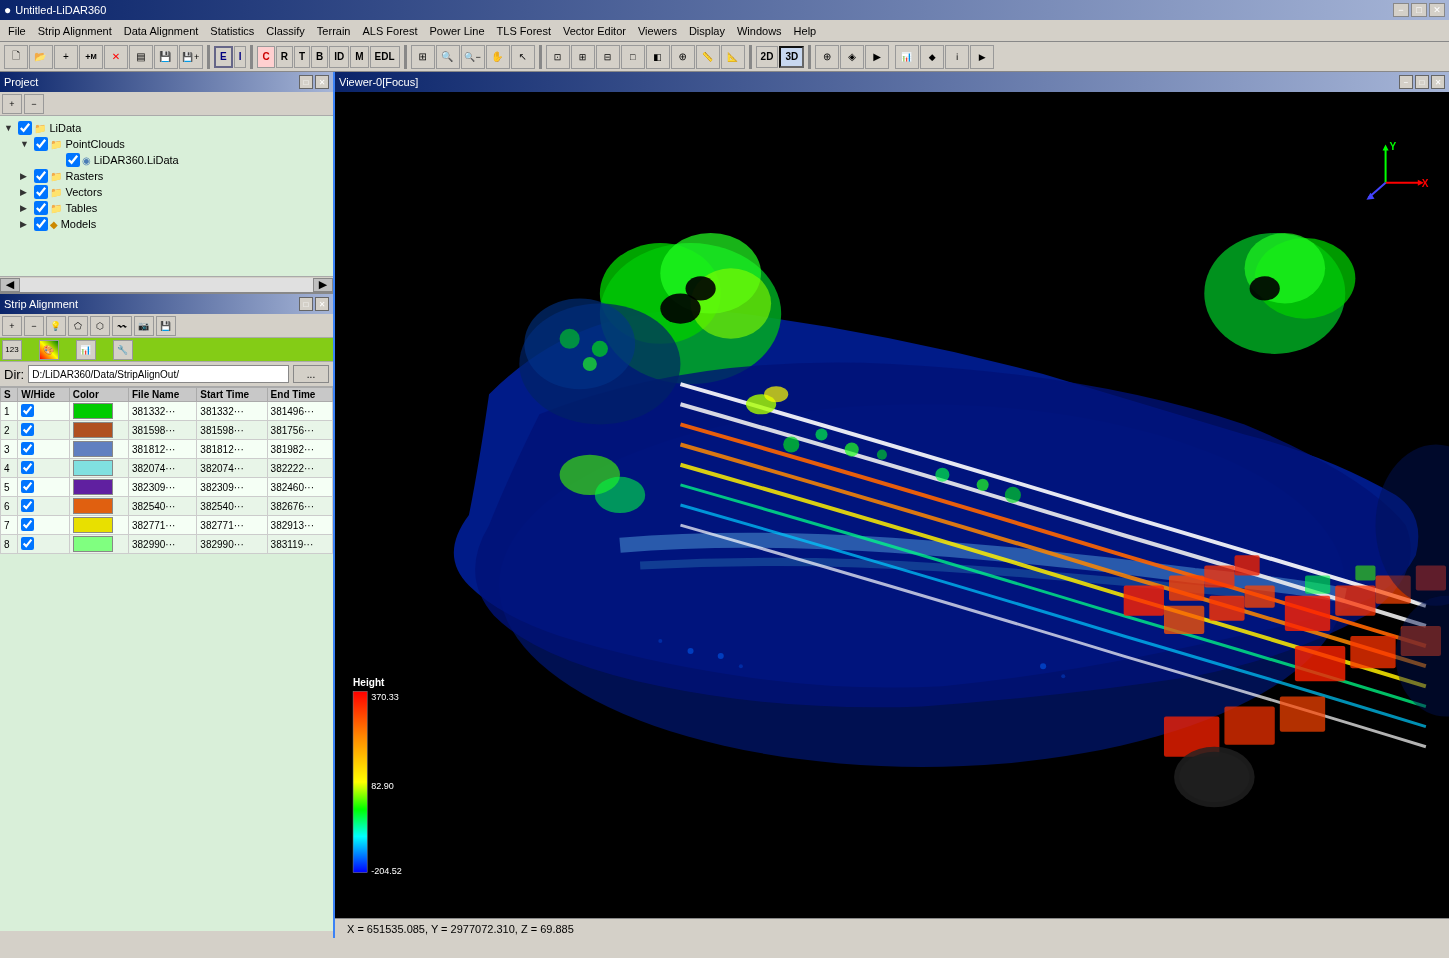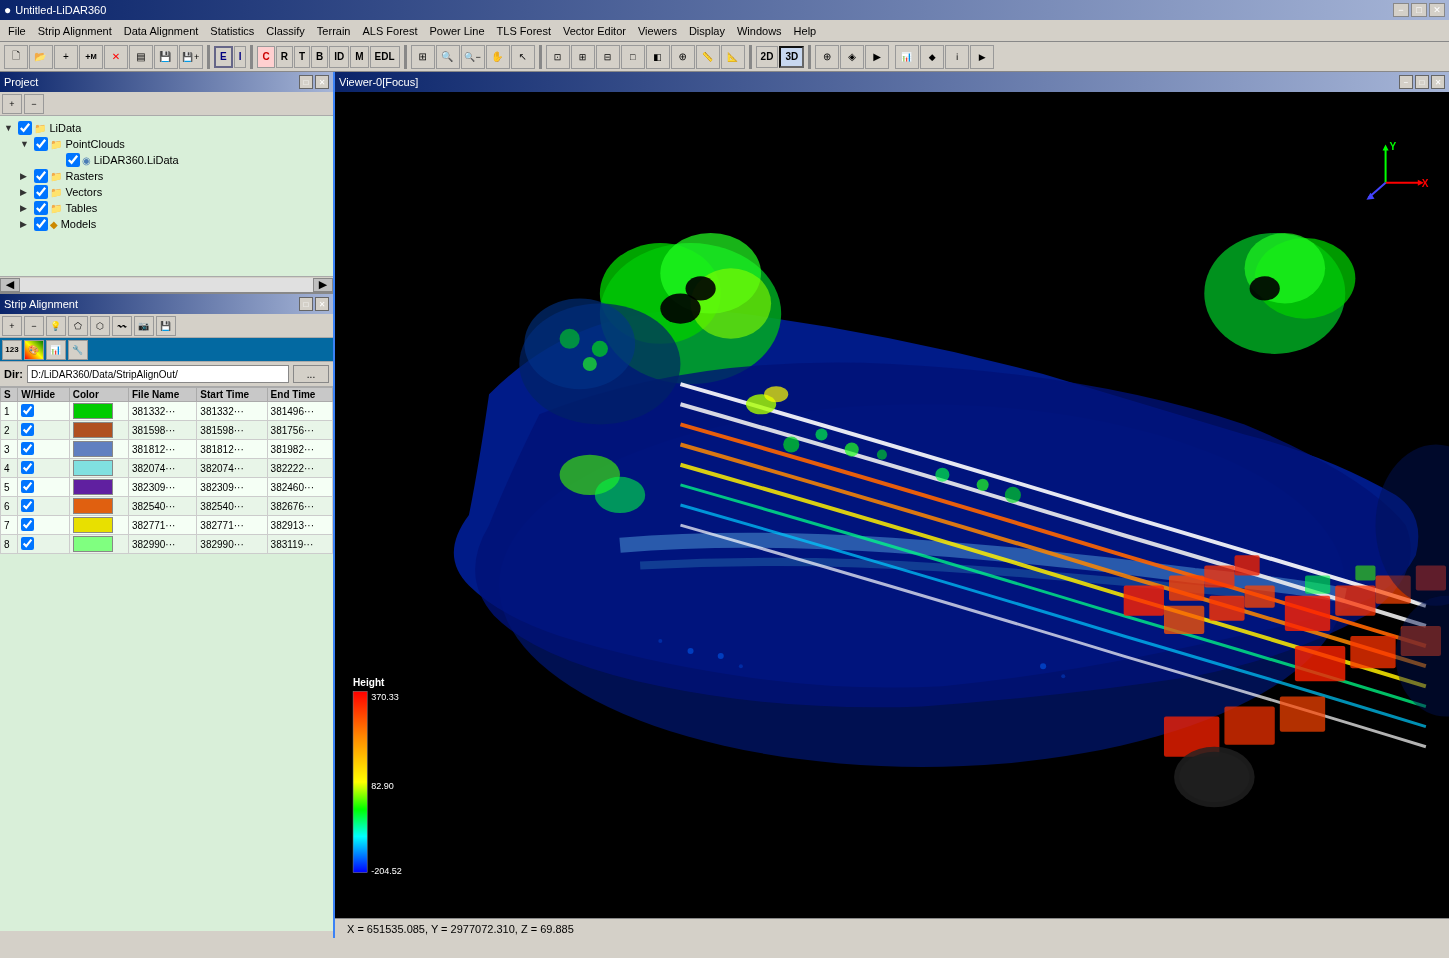--- a/index.html
+++ b/index.html
@@ -156,36 +156,35 @@
       height: 24px;
       background: #d4d0c8;
       display: flex;
       align-items: center;
       padding: 2px;
       gap: 2px;
       border-bottom: 1px solid #aaa;
     }
     .strip-toolbar2 {
       height: 24px;
-      background: #0369a1;
+      background: #84cc16;
       display: flex;
       align-items: center;
       padding: 2px;
-      gap: 2px;
+      gap: 17px;
       border-bottom: 1px solid #aaa;
-      font-weight: bold;
     }
     .dir-row {
       display: flex;
       align-items: center;
       padding: 3px 4px;
       gap: 4px;
       border-bottom: 1px solid #aaa;
     }
-    .dir-label { font-size: 11px; font-weight: bold; }
+    .dir-label { font-size: 13px; font-weight: normal; }
     .dir-input {
       flex: 1;
       height: 18px;
       background: white;
       border: 1px solid #888;
       padding: 1px 3px;
       font-size: 10px;
     }
     .dir-btn {
       width: 36px; height: 18px;

